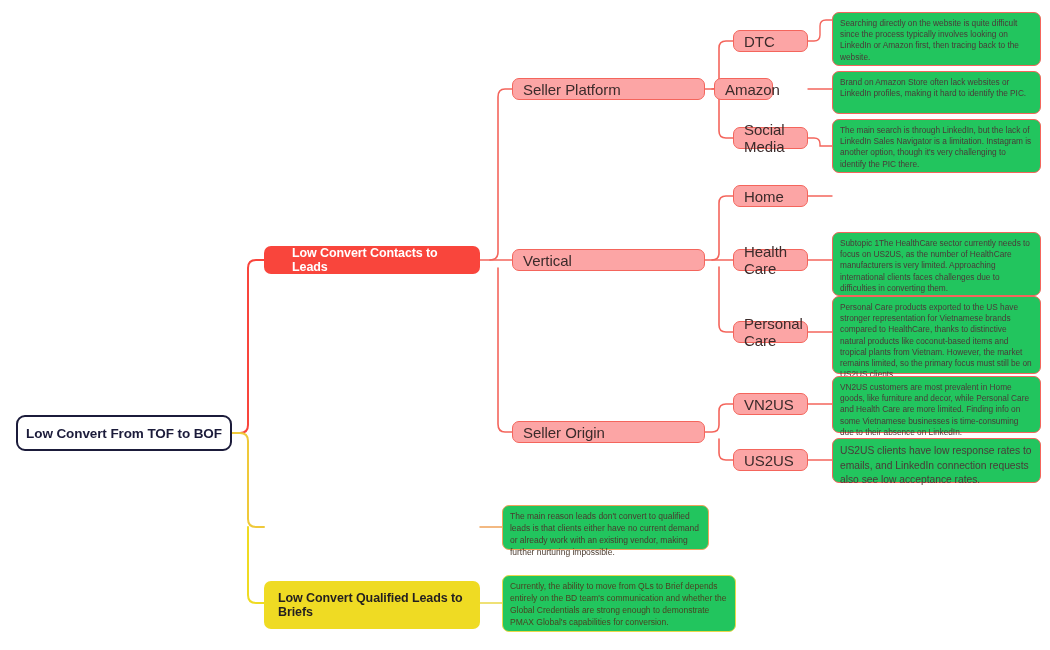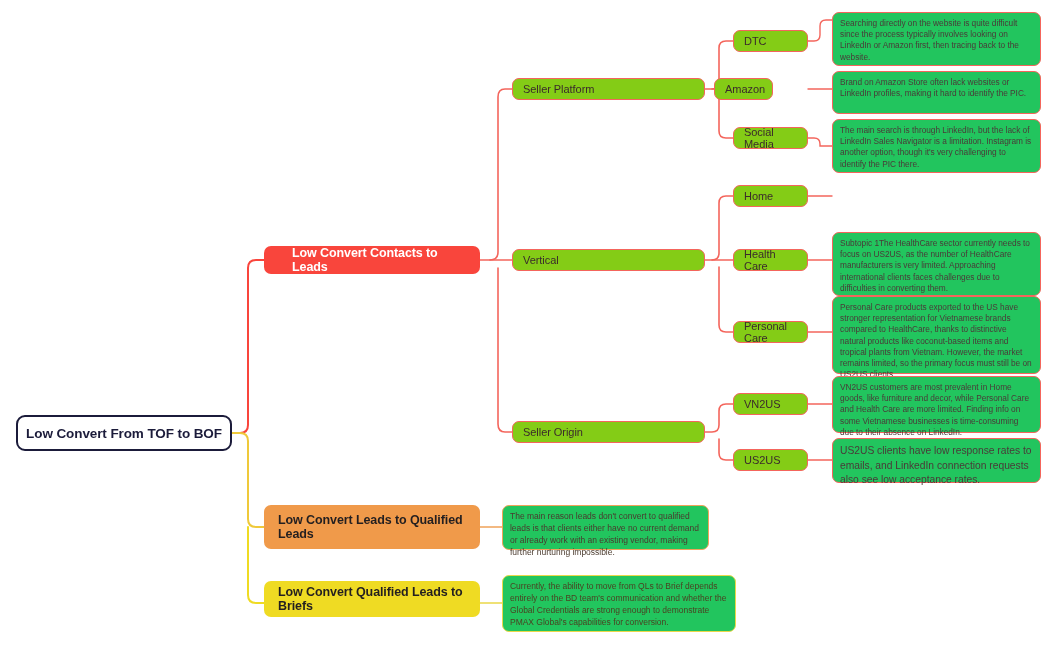--- a/index.html
+++ b/index.html
@@ -48,24 +48,24 @@
     padding: 0 14px;
     border-radius: 7px;
     letter-spacing: -0.1px;
   }
   .node-l2.fill-red    { background: #f9453c; color: #ffffff; }
   .node-l2.fill-orange { background: #f09a4a; color: #231f20; }
   .node-l2.fill-yellow { background: #efdb23; color: #231f20; }
 
   
   .node-out {
-    background: #84cc16;
+    background: #fca5a5;
     border: 1.4px solid #f4655c;
     color: #3b2b2b;
-    font-size: 11px;
+    font-size: 15px;
     padding: 0 10px;
     border-radius: 7px;
     letter-spacing: -0.05px;
   }
 
   
   .note {
     position: absolute;
     box-sizing: border-box;
     background: #22c55e;
@@ -171,23 +171,20 @@
   <div class="note" style="left:832px; top:12px; width:209px; height:54px;">Searching directly on the website is quite difficult since the process typically involves looking on LinkedIn or Amazon first, then tracing back to the website.</div>
   <div class="note" style="left:832px; top:71px; width:209px; height:43px;">Brand on Amazon Store often lack websites or LinkedIn profiles, making it hard to identify the PIC.</div>
   <div class="note" style="left:832px; top:119px; width:209px; height:54px;">The main search is through LinkedIn, but the lack of LinkedIn Sales Navigator is a limitation. Instagram is another option, though it's very challenging to identify the PIC there.</div>
 
   <div class="note" style="left:832px; top:232px; width:209px; height:64px;">Subtopic 1The HealthCare sector currently needs to focus on US2US, as the number of HealthCare manufacturers is very limited. Approaching international clients faces challenges due to difficulties in converting them.</div>
   <div class="note" style="left:832px; top:296px; width:209px; height:78px;">Personal Care products exported to the US have stronger representation for Vietnamese brands compared to HealthCare, thanks to distinctive natural products like coconut-based items and tropical plants from Vietnam. However, the market remains limited, so the primary focus must still be on US2US clients.</div>
 
   <div class="note" style="left:832px; top:376px; width:209px; height:57px;">VN2US customers are most prevalent in Home goods, like furniture and decor, while Personal Care and Health Care are more limited. Finding info on some Vietnamese businesses is time-consuming due to their absence on LinkedIn.</div>
   <div class="note big" style="left:832px; top:438px; width:209px; height:45px;">US2US clients have low response rates to emails, and LinkedIn connection requests also see low acceptance rates.</div>
 
-  <div class="node node-l2 fill-orange" style="left:264px; top:505px; width:216px; height:44px;">
-    <span>Low Convert Leads to Qualified Leads</span>
-  </div>
   <div class="note lvl2 orange" style="left:502px; top:505px; width:207px; height:45px;">The main reason leads don't convert to qualified leads is that clients either have no current demand or already work with an existing vendor, making further nurturing impossible.</div>
 
-  <div class="node node-l2 fill-yellow" style="left:264px; top:581px; width:216px; height:36px;">
+  <div class="node node-l2 fill-yellow" style="left:264px; top:581px; width:216px; height:48px;">
     <span>Low Convert Qualified Leads to Briefs</span>
   </div>
   <div class="note lvl2 yellow" style="left:502px; top:575px; width:234px; height:57px;">Currently, the ability to move from QLs to Brief depends entirely on the BD team's communication and whether the Global Credentials are strong enough to demonstrate PMAX Global's capabilities for conversion.</div>
 
 </div>
 
 </body></html>

